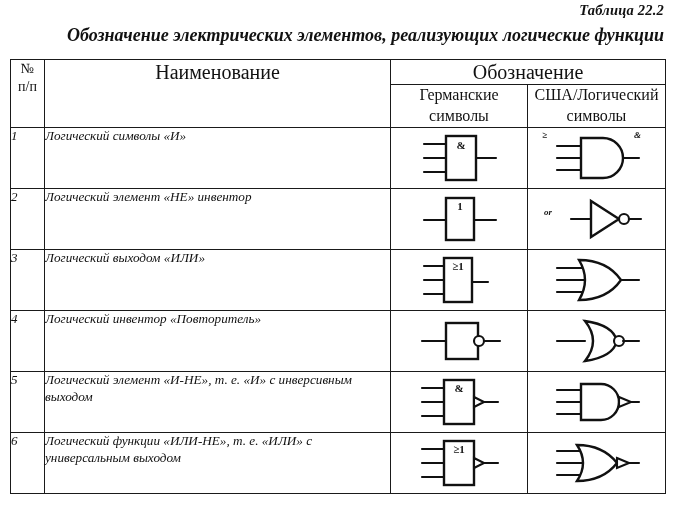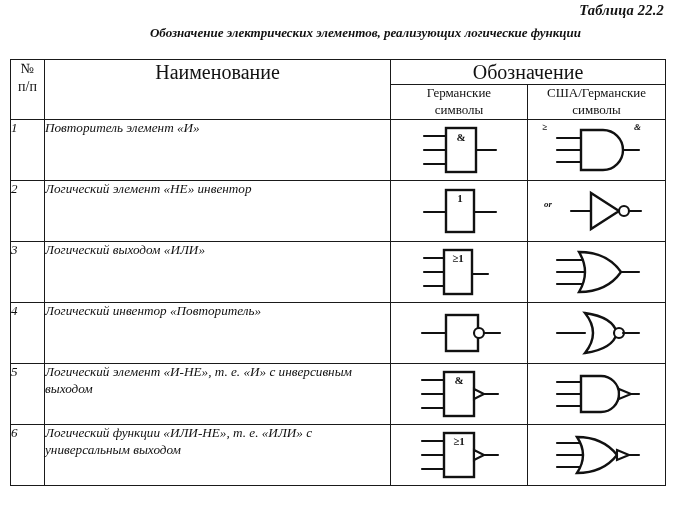--- a/index.html
+++ b/index.html
@@ -34,21 +34,21 @@
     white-space: nowrap;
   }
   .table-caption {
     position: absolute;
     left: 17px;
     right: 6px;
     top: 25px;
     text-align: center;
     font-style: italic;
     font-weight: bold;
-    font-size: 13px;
+    font-size: 18px;
     white-space: nowrap;
     padding-left: 46px;
   }
 
   
   table.logic {
     position: absolute;
     left: 10px;
     top: 59px;
     width: 655px;
@@ -69,21 +69,21 @@
   col.c-usa   { width: 138px; }
 
   .hdr {
     text-align: center;
     vertical-align: middle;
     font-size: 20px;
     line-height: 1.22;
     padding: 3px 2px;
   }
   .hdr-num { font-size: 14px; line-height: 1.3; }
-  .hdr-sub { font-size: 13px; line-height: 1.3; padding: 4px 2px 6px; }
+  .hdr-sub { font-size: 16px; line-height: 1.3; padding: 4px 2px 6px; }
 
   td.num {
     font-size: 13px;
     padding: 3px 0 0 4px;
     text-align: left;
     font-weight: bold;
     font-style: italic;
   }
   td.name {
     font-size: 13.2px;
@@ -148,30 +148,30 @@
         </th>
         <th class="hdr" rowspan="2">Наименование</th>
         <th class="hdr" colspan="2">Обозначение</th>
       </tr>
       <tr>
         <th class="hdr hdr-sub">
           <div>Германские</div>
           <div>символы</div>
         </th>
         <th class="hdr hdr-sub">
-          <div>США/Германские</div>
+          <div>США/Логический</div>
           <div>символы</div>
         </th>
       </tr>
     </thead>
     <tbody>
 
       <tr>
         <td class="num">1</td>
-        <td class="name">Повторитель элемент «И»</td>
+        <td class="name">Логический символы «И»</td>
         <td class="sym">
           <div class="symwrap">
             <svg width="86" height="52" viewBox="0 0 86 52" aria-hidden="true">
               <line class="ln" x1="8" y1="12" x2="30" y2="12"></line>
               <line class="ln" x1="8" y1="26" x2="30" y2="26"></line>
               <line class="ln" x1="8" y1="40" x2="30" y2="40"></line>
               <rect class="bx" x="30" y="4" width="30" height="44"></rect>
               <line class="ln" x1="60" y1="26" x2="80" y2="26"></line>
               <text class="glyph" x="45" y="17" text-anchor="middle">&amp;</text>
             </svg>

